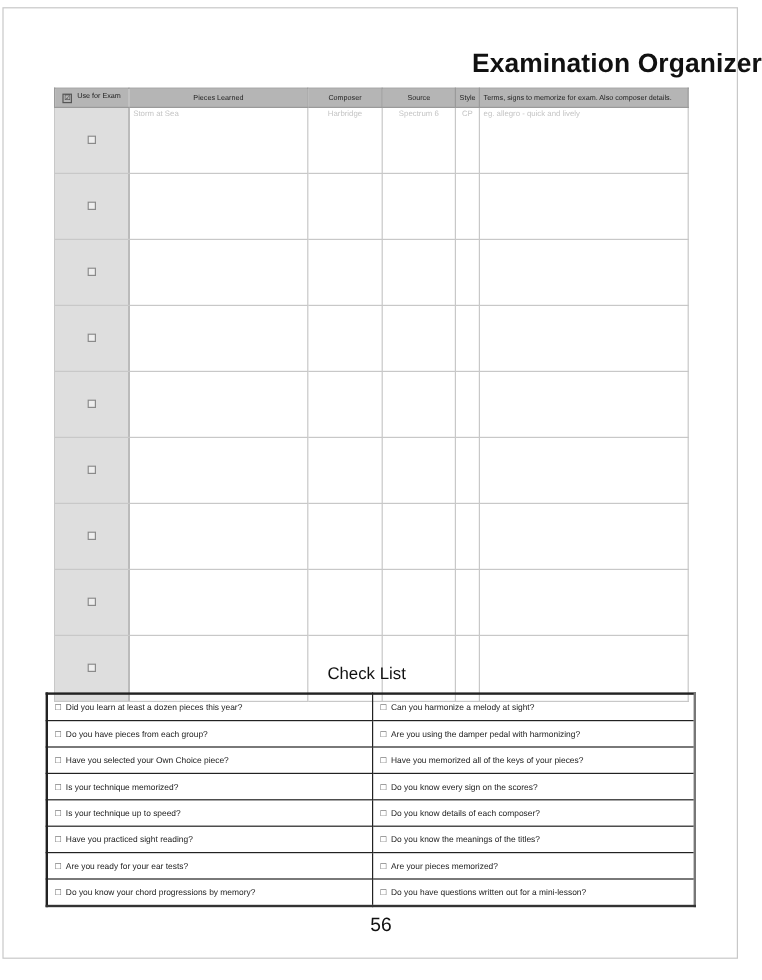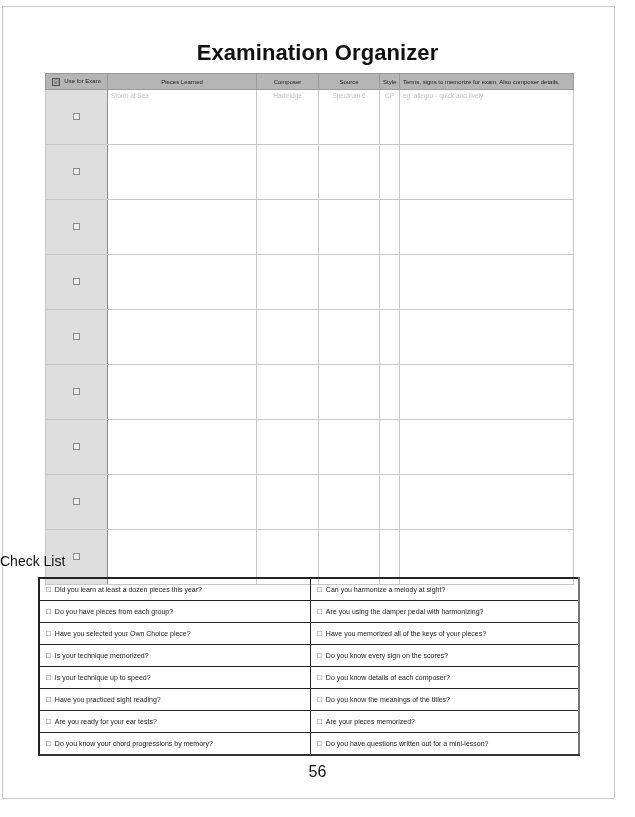--- a/index.html
+++ b/index.html
@@ -1,36 +1,36 @@
 <!DOCTYPE html>
 <html><head>
   <meta charset="utf-8">
   <style>
     html, body { margin: 0; padding: 0; background: #ffffff; }
     body { width: 635px; height: 817px; position: relative; overflow: hidden;
            font-family: "Liberation Sans", sans-serif; color: #111; }
     .page { position: absolute; left: 2px; top: 6px; width: 613px; height: 793px;
             border: 1px solid #c8c8c8; box-sizing: border-box; background: #fff; }
-    .title { position: absolute; left: 0; width: 635px; top: 40px; text-align: center;
+    .title { position: absolute; left: 0; width: 635px; top: 40px; text-align: right;
              font-size: 22px; font-weight: bold; letter-spacing: 0.1px; }
     table.org { position: absolute; left: 45px; top: 73px; width: 528px; border-collapse: collapse;
                 table-layout: fixed; font-size: 6px; }
     table.org th { background: #b5b5b5; color: #222; font-weight: normal; height: 15px;
                    border: 1px solid #9a9a9a; padding: 0 3px; text-align: center; white-space: nowrap;
                    overflow: hidden; }
     table.org th.terms { text-align: left; }
     table.org td { border: 1px solid #c8c8c8; height: 50px; vertical-align: top; padding: 2px 3px;
                    color: #c4c4c4; font-size: 6.5px; white-space: nowrap; overflow: hidden; }
     table.org td.use { background: #dedede; border-right: 1px solid #8f8f8f; text-align: center;
                        vertical-align: middle; padding: 0; }
     table.org td.center { text-align: center; }
     .cb { display: inline-block; width: 5px; height: 5px; border: 1px solid #8a8a8a; background: #eee; }
     .hdr-cb { display: inline-block; width: 6px; height: 6px; border: 1px solid #555; margin-right: 4px;
               vertical-align: -1px; font-size: 6px; line-height: 6px; text-align: center; color: #333; }
-    .check-title { position: absolute; left: 0; width: 611px; top: 553px; text-align: left;
+    .check-title { position: absolute; left: 0; width: 611px; top: 553px; text-align: center;
                    font-size: 14px; }
     table.check { position: absolute; left: 38px; top: 577px; width: 542px; border-collapse: collapse;
                   table-layout: fixed; font-size: 7px; border: 2px solid #222; border-right-color: #777;
                   border-bottom-color: #333; }
     table.check td { border: 1px solid #222; height: 21px; padding: 0 6px; color: #222;
                      white-space: nowrap; overflow: hidden; vertical-align: middle; }
     table.check td.left { width: 258px; }
     .sq { font-size: 8px; margin-right: 4px; color: #444; }
     .pagenum { position: absolute; left: 0; width: 635px; top: 763px; text-align: center; font-size: 16px; }
   </style>

